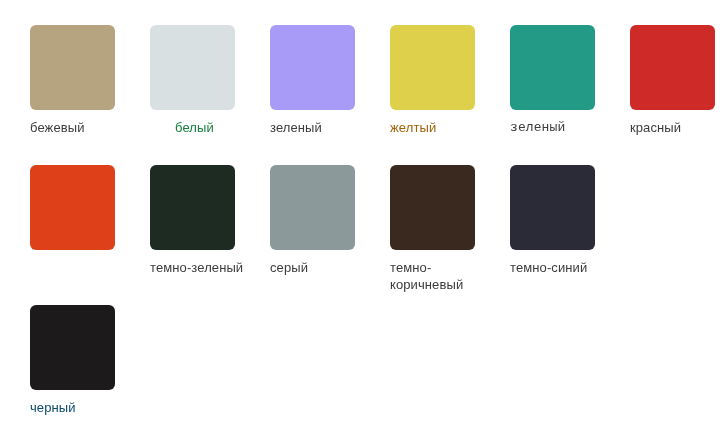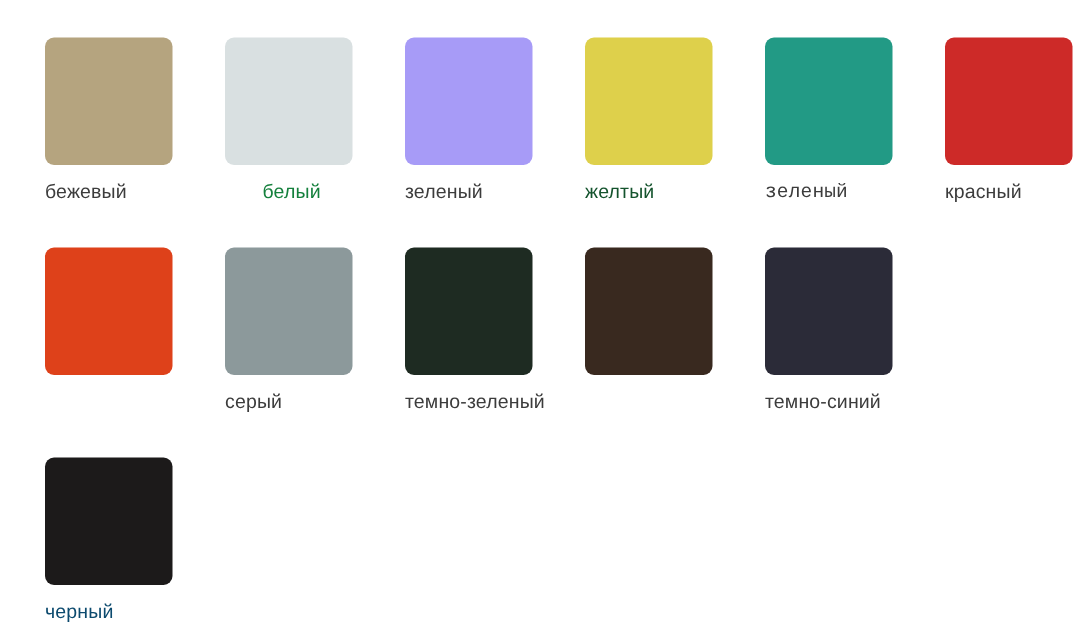--- a/index.html
+++ b/index.html
@@ -75,46 +75,47 @@
     <div class="swatch-cell">
       <span class="swatch-chip" style="background-color: rgb(217, 224, 225); width: 85px; height: 85px; border-radius: 6px;"></span>
       <span class="swatch-label" style="color: #15803d; margin-left: 25px;">белый</span>
     </div>
     <div class="swatch-cell">
       <span class="swatch-chip" style="background-color: rgb(167, 155, 247); width: 85px; height: 85px; border-radius: 6px;"></span>
       <span class="swatch-label" style="color: rgb(60, 60, 60);">зеленый</span>
     </div>
     <div class="swatch-cell">
       <span class="swatch-chip" style="background-color: rgb(222, 208, 75); width: 85px; height: 85px; border-radius: 6px;"></span>
-      <span class="swatch-label" style="color: #14532d;">желтый</span>
+      <span class="swatch-label" style="color: #a16207;">желтый</span>
     </div>
     <div class="swatch-cell">
       <span class="swatch-chip" style="background-color: rgb(34, 154, 133); width: 85px; height: 85px; border-radius: 6px;"></span>
       <span class="swatch-label" style="color: rgb(60, 60, 60); font-family: Liberation Mono, monospace;">зеленый</span>
     </div>
     <div class="swatch-cell">
       <span class="swatch-chip" style="background-color: rgb(205, 42, 40); width: 85px; height: 85px; border-radius: 6px;"></span>
       <span class="swatch-label" style="color: rgb(60, 60, 60);">красный</span>
     </div>
   </div>
 
   <div class="swatch-row">
     <div class="swatch-cell">
       <span class="swatch-chip" style="background-color: rgb(222, 65, 26); width: 85px; height: 85px; border-radius: 6px;"></span>
     </div>
     <div class="swatch-cell">
+      <span class="swatch-chip" style="background-color: rgb(30, 43, 34); width: 85px; height: 85px; border-radius: 6px;"></span>
+      <span class="swatch-label" style="color: rgb(60, 60, 60);">темно-зеленый</span>
+    </div>
+    <div class="swatch-cell">
       <span class="swatch-chip" style="background-color: rgb(140, 153, 155); width: 85px; height: 85px; border-radius: 6px;"></span>
       <span class="swatch-label" style="color: rgb(60, 60, 60);">серый</span>
     </div>
     <div class="swatch-cell">
-      <span class="swatch-chip" style="background-color: rgb(30, 43, 34); width: 85px; height: 85px; border-radius: 6px;"></span>
-      <span class="swatch-label" style="color: rgb(60, 60, 60);">темно-зеленый</span>
-    </div>
-    <div class="swatch-cell">
       <span class="swatch-chip" style="background-color: rgb(57, 41, 31); width: 85px; height: 85px; border-radius: 6px;"></span>
+      <span class="swatch-label" style="color: rgb(60, 60, 60);">темно-коричневый</span>
     </div>
     <div class="swatch-cell">
       <span class="swatch-chip" style="background-color: rgb(43, 43, 56); width: 85px; height: 85px; border-radius: 6px;"></span>
       <span class="swatch-label" style="color: rgb(60, 60, 60);">темно-синий</span>
     </div>
   </div>
 
   <div class="swatch-row">
     <div class="swatch-cell">
       <span class="swatch-chip" style="background-color: rgb(28, 26, 26); width: 85px; height: 85px; border-radius: 6px;"></span>

